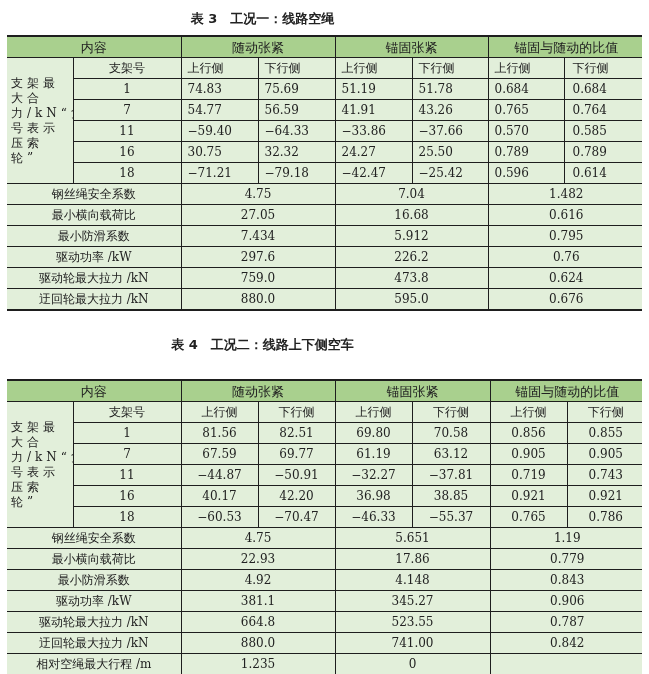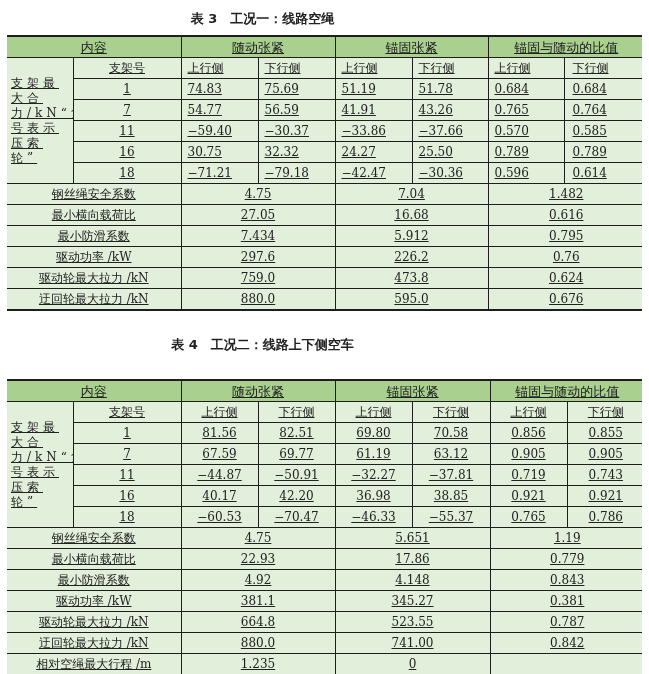--- a/index.html
+++ b/index.html
@@ -2,21 +2,21 @@
 <html><head>
 <meta charset="utf-8">
 <style>
   html, body { margin:0; padding:0; background:#ffffff; }
   body { width:649px; height:674px; position:relative; overflow:hidden;
          font-family: "DejaVu Serif", "Liberation Serif", serif; color:#222; }
   .caption { position:absolute; left:0; width:525px; text-align:center;
              font-family: "DejaVu Sans", "Liberation Sans", sans-serif;
              font-size:13px; font-weight:bold; color:#222; }
   table { position:absolute; left:7px; border-collapse:collapse; width:635px; table-layout:fixed;
-          font-size:12px;text-decoration:underline; }
+          font-size:12px; }
   td { border:1px solid #1e1e1e; padding:0 6px; height:20px; line-height:19px; white-space:nowrap; overflow:hidden; }
   tr.head td { background:#a9d08e; text-align:center; font-size:13px; }
   td.body { background:#e2efda; }
   td.c { text-align:center; }
   td.l { text-align:left; }
   td.group { text-align:left; vertical-align:middle; line-height:15px; white-space:normal; padding:0 4px; letter-spacing:4px; }
   table { border-left:none; border-right:none; }
   tr td:first-child { border-left:none; }
   tr td:last-child { border-right:none;padding-left:8px; }
   .top { border-top:2px solid #1e1e1e; }
@@ -69,41 +69,41 @@
     <td class="body l">54.77</td>
     <td class="body l">56.59</td>
     <td class="body l">41.91</td>
     <td class="body l">43.26</td>
     <td class="body l">0.765</td>
     <td class="body l">0.764</td>
   </tr>
   <tr>
     <td class="body c">11</td>
     <td class="body l">−59.40</td>
-    <td class="body l">−30.37</td>
+    <td class="body l">−64.33</td>
     <td class="body l">−33.86</td>
     <td class="body l">−37.66</td>
     <td class="body l">0.570</td>
     <td class="body l">0.585</td>
   </tr>
   <tr>
     <td class="body c">16</td>
     <td class="body l">30.75</td>
     <td class="body l">32.32</td>
     <td class="body l">24.27</td>
     <td class="body l">25.50</td>
     <td class="body l">0.789</td>
     <td class="body l">0.789</td>
   </tr>
   <tr>
     <td class="body c">18</td>
     <td class="body l">−71.21</td>
     <td class="body l">−79.18</td>
     <td class="body l">−42.47</td>
-    <td class="body l">−30.36</td>
+    <td class="body l">−25.42</td>
     <td class="body l">0.596</td>
     <td class="body l">0.614</td>
   </tr>
   <tr>
     <td class="body c" colspan="2">钢丝绳安全系数</td>
     <td class="body c" colspan="2">4.75</td>
     <td class="body c" colspan="2">7.04</td>
     <td class="body c" colspan="2">1.482</td>
   </tr>
   <tr>
@@ -229,21 +229,21 @@
   <tr>
     <td class="body c" colspan="2">最小防滑系数</td>
     <td class="body c" colspan="2">4.92</td>
     <td class="body c" colspan="2">4.148</td>
     <td class="body c" colspan="2">0.843</td>
   </tr>
   <tr>
     <td class="body c" colspan="2">驱动功率 /kW</td>
     <td class="body c" colspan="2">381.1</td>
     <td class="body c" colspan="2">345.27</td>
-    <td class="body c" colspan="2">0.381</td>
+    <td class="body c" colspan="2">0.906</td>
   </tr>
   <tr>
     <td class="body c" colspan="2">驱动轮最大拉力 /kN</td>
     <td class="body c" colspan="2">664.8</td>
     <td class="body c" colspan="2">523.55</td>
     <td class="body c" colspan="2">0.787</td>
   </tr>
   <tr>
     <td class="body c" colspan="2">迂回轮最大拉力 /kN</td>
     <td class="body c" colspan="2">880.0</td>

